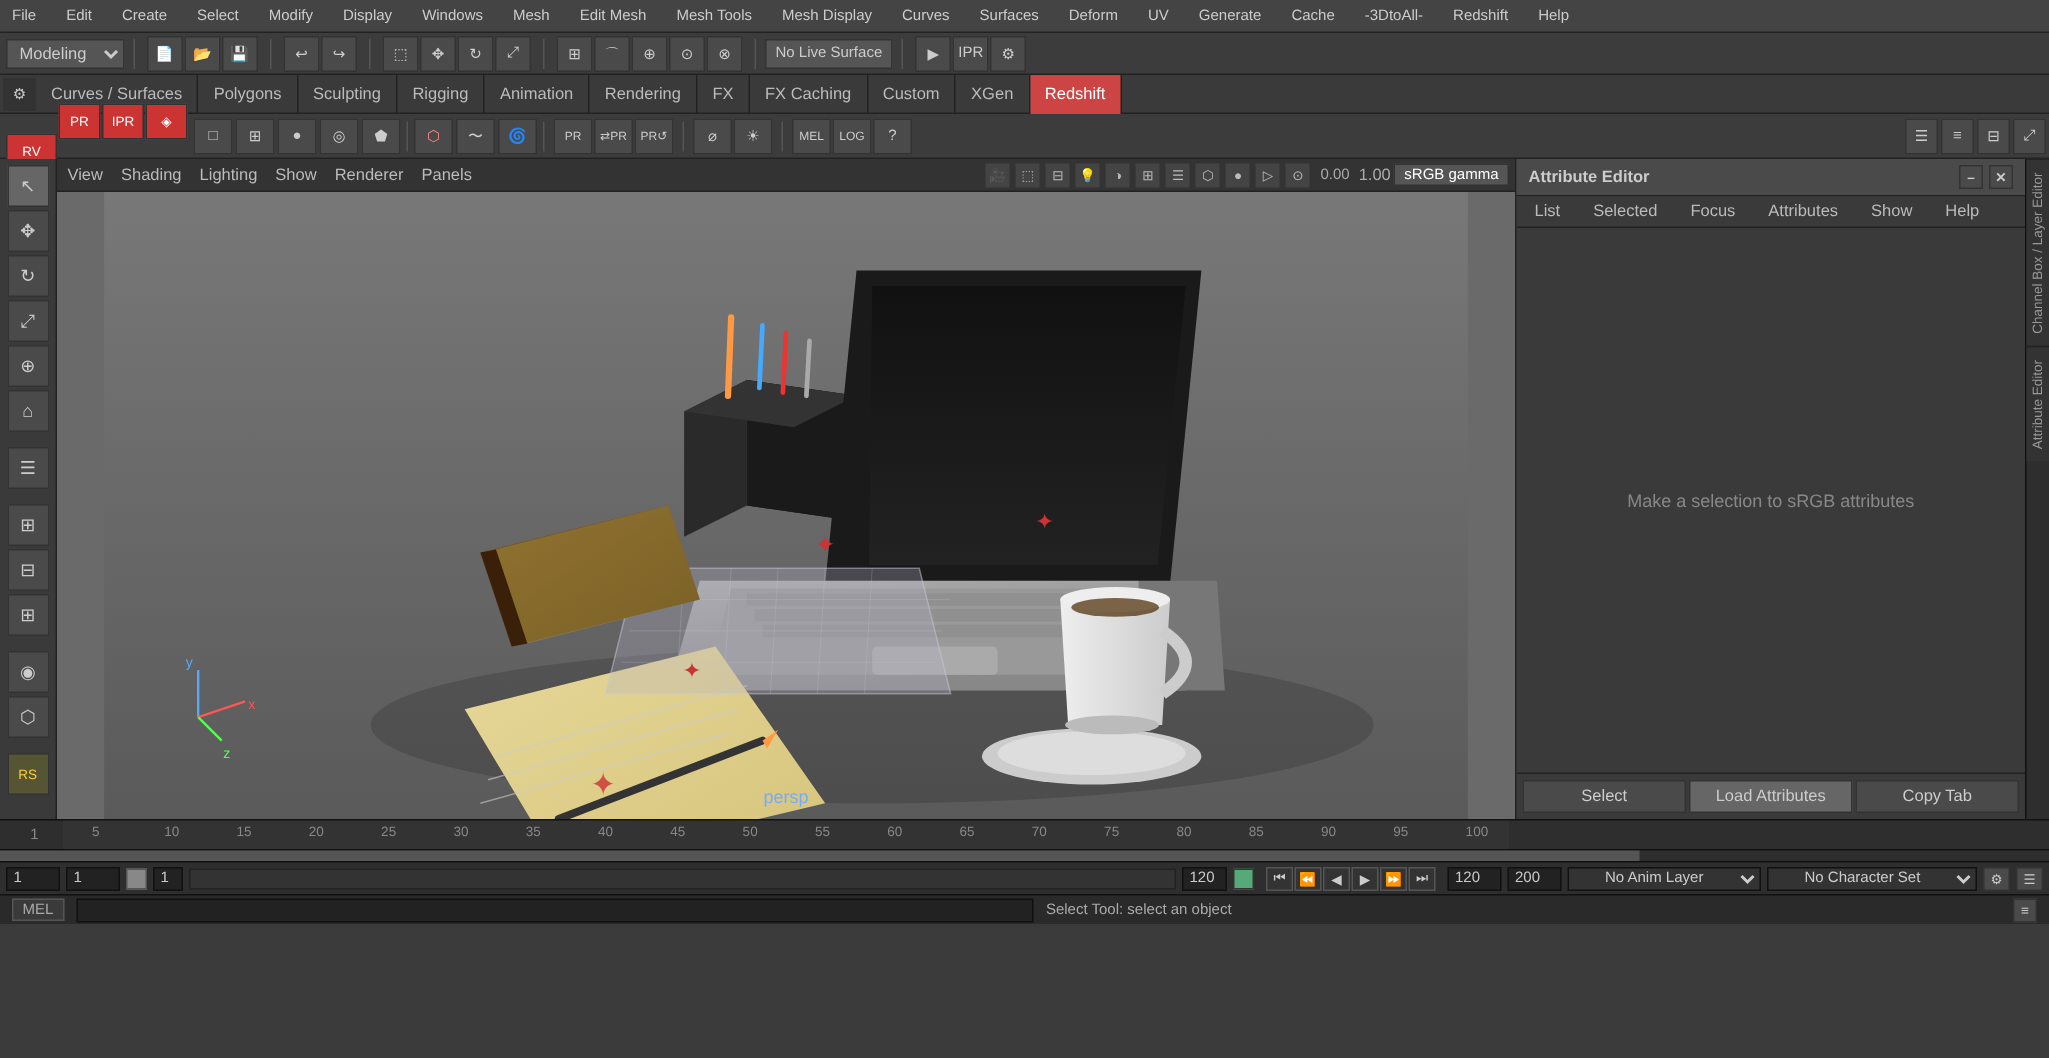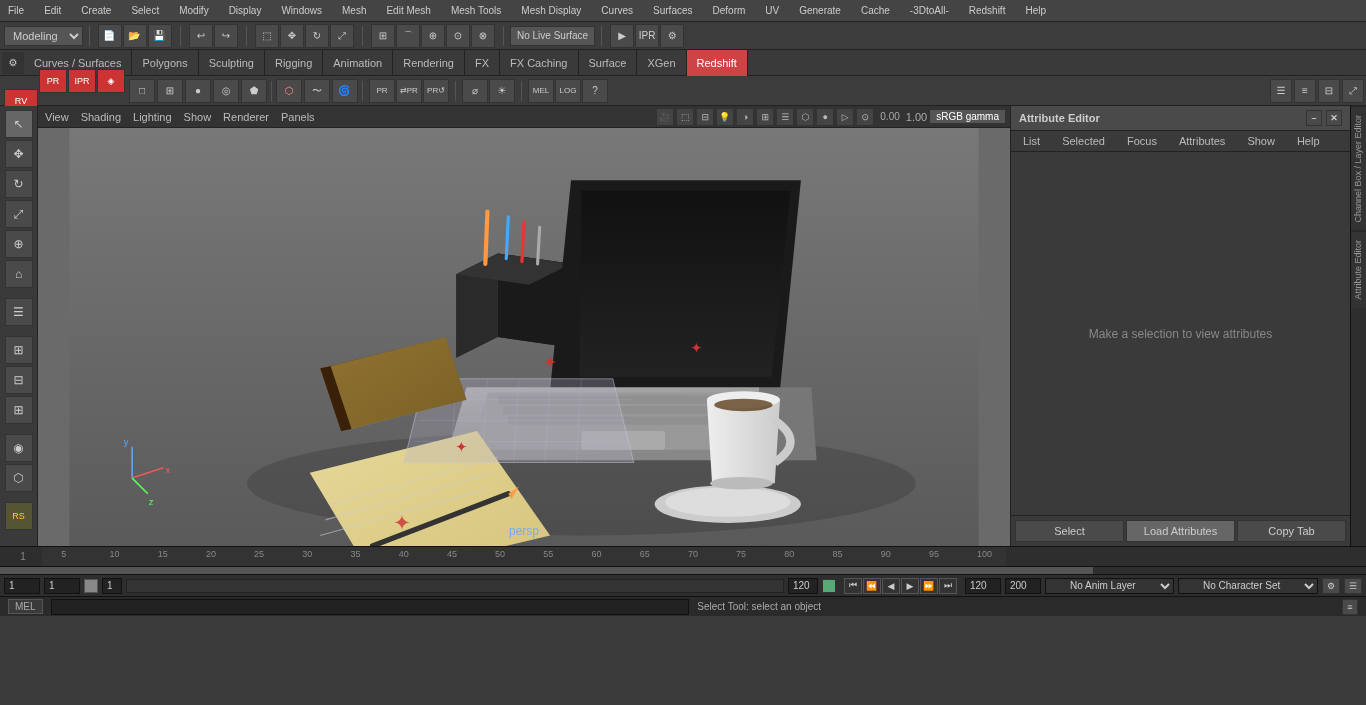--- a/index.html
+++ b/index.html
@@ -462,21 +462,21 @@
 <div id="tab-bar">
   <div class="icon-btn" style="width:22px;height:22px;background:#333;">⚙</div>
   <div class="tab-item">Curves / Surfaces</div>
   <div class="tab-item">Polygons</div>
   <div class="tab-item">Sculpting</div>
   <div class="tab-item">Rigging</div>
   <div class="tab-item">Animation</div>
   <div class="tab-item">Rendering</div>
   <div class="tab-item">FX</div>
   <div class="tab-item">FX Caching</div>
-  <div class="tab-item">Surface</div>
+  <div class="tab-item">Custom</div>
   <div class="tab-item">XGen</div>
   <div class="tab-item active" id="redshift-tab">Redshift</div>
 </div>
 
 <div id="toolbar2">
   <div class="icon-group">
     <div class="icon-btn" style="width:34px;background:#c33;color:#fff;font-size:9px;margin-top:20px;">RV</div>
     <div class="icon-btn" style="width:28px;background:#c33;color:#fff;font-size:9px;">PR</div>
     <div class="icon-btn" style="width:28px;background:#c33;color:#fff;font-size:9px;">IPR</div>
     <div class="icon-btn" style="width:28px;background:#c33;color:#fff;font-size:9px;">◈</div>
@@ -717,21 +717,21 @@
     </div>
     <div id="attr-tabs">
       <span class="attr-tab">List</span>
       <span class="attr-tab">Selected</span>
       <span class="attr-tab">Focus</span>
       <span class="attr-tab">Attributes</span>
       <span class="attr-tab">Show</span>
       <span class="attr-tab">Help</span>
     </div>
     <div id="attr-content">
-      <span>Make a selection to view attributes</span>
+      <span>Make a selection to sRGB attributes</span>
     </div>
     <div id="attr-footer">
       <div class="attr-foot-btn">Select</div>
       <div class="attr-foot-btn active">Load Attributes</div>
       <div class="attr-foot-btn">Copy Tab</div>
     </div>
   </div>
 
   <div id="right-edge">
     <div class="edge-tab">Channel Box / Layer Editor</div>

